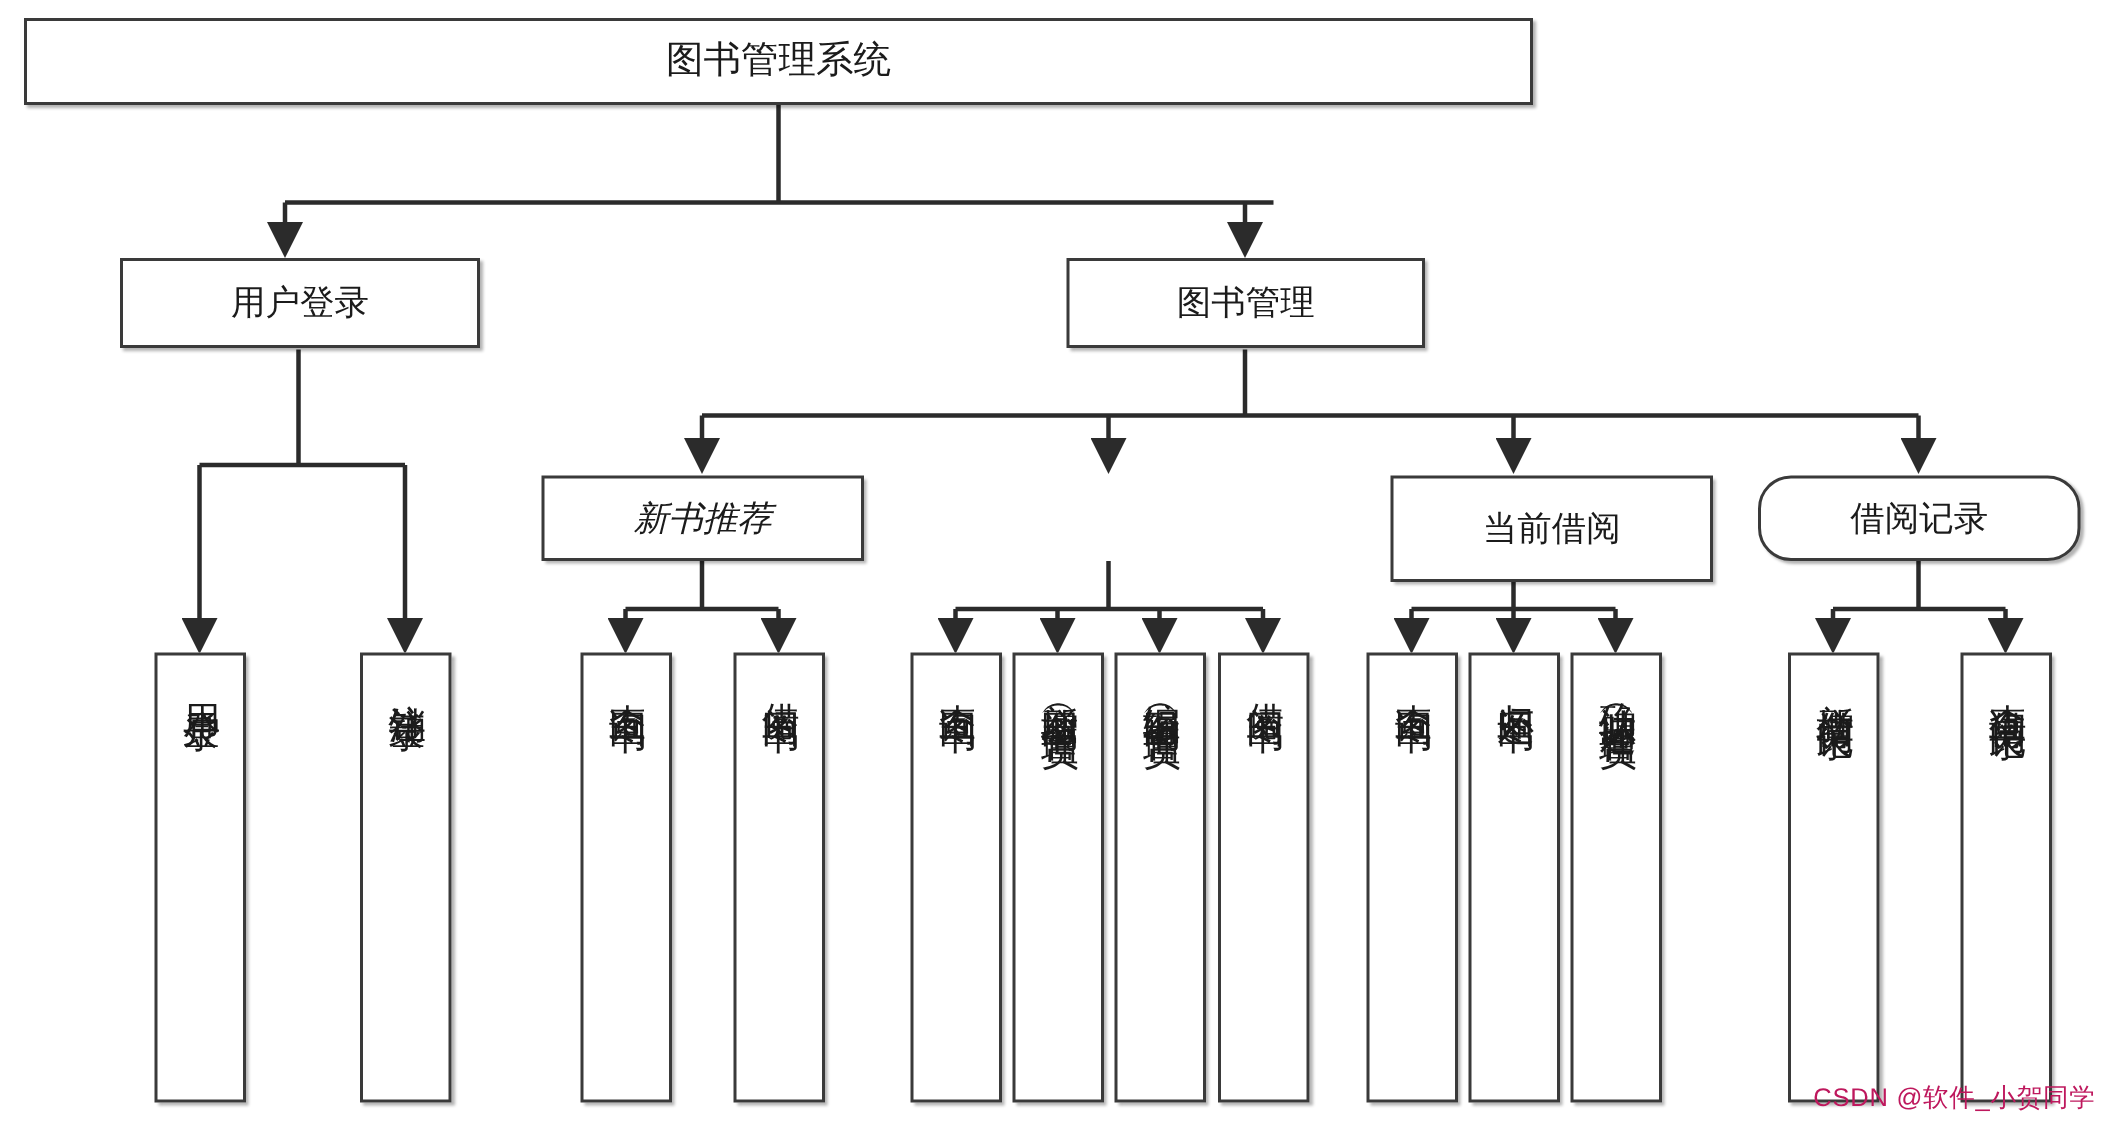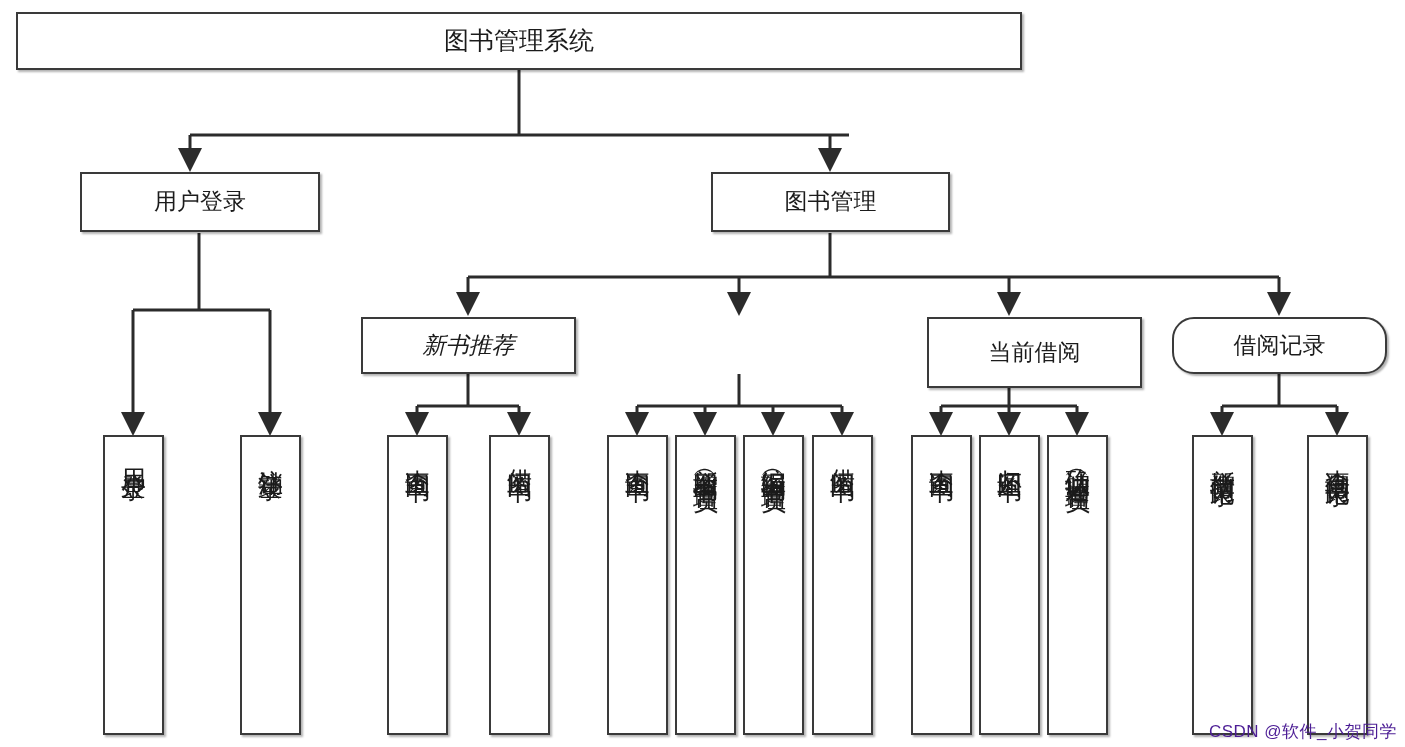--- a/index.html
+++ b/index.html
@@ -64,21 +64,21 @@
     font-size: 25px;
     letter-spacing: 3px;
     line-height: 1;
     white-space: nowrap;
   }
   .watermark {
     position: absolute;
     right: 8px;
     bottom: 4px;
     font-size: 17px;
-    color: #4c1d95;
+    color: #be185d;
     white-space: nowrap;
     z-index: 5;
     letter-spacing: 0.5px;
   }
 </style>
 </head>
 <body>
 
 <div id="diagram-canvas">
 

